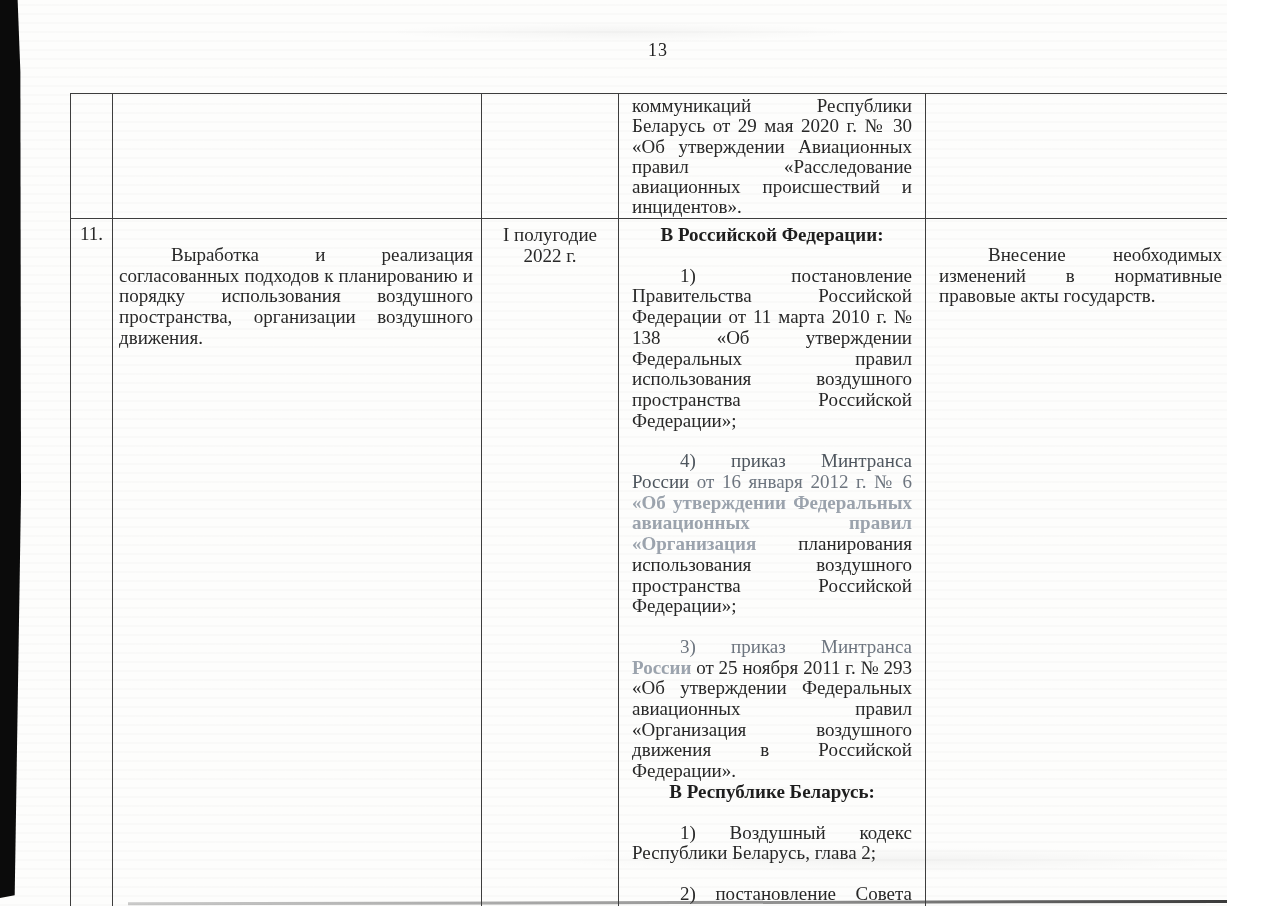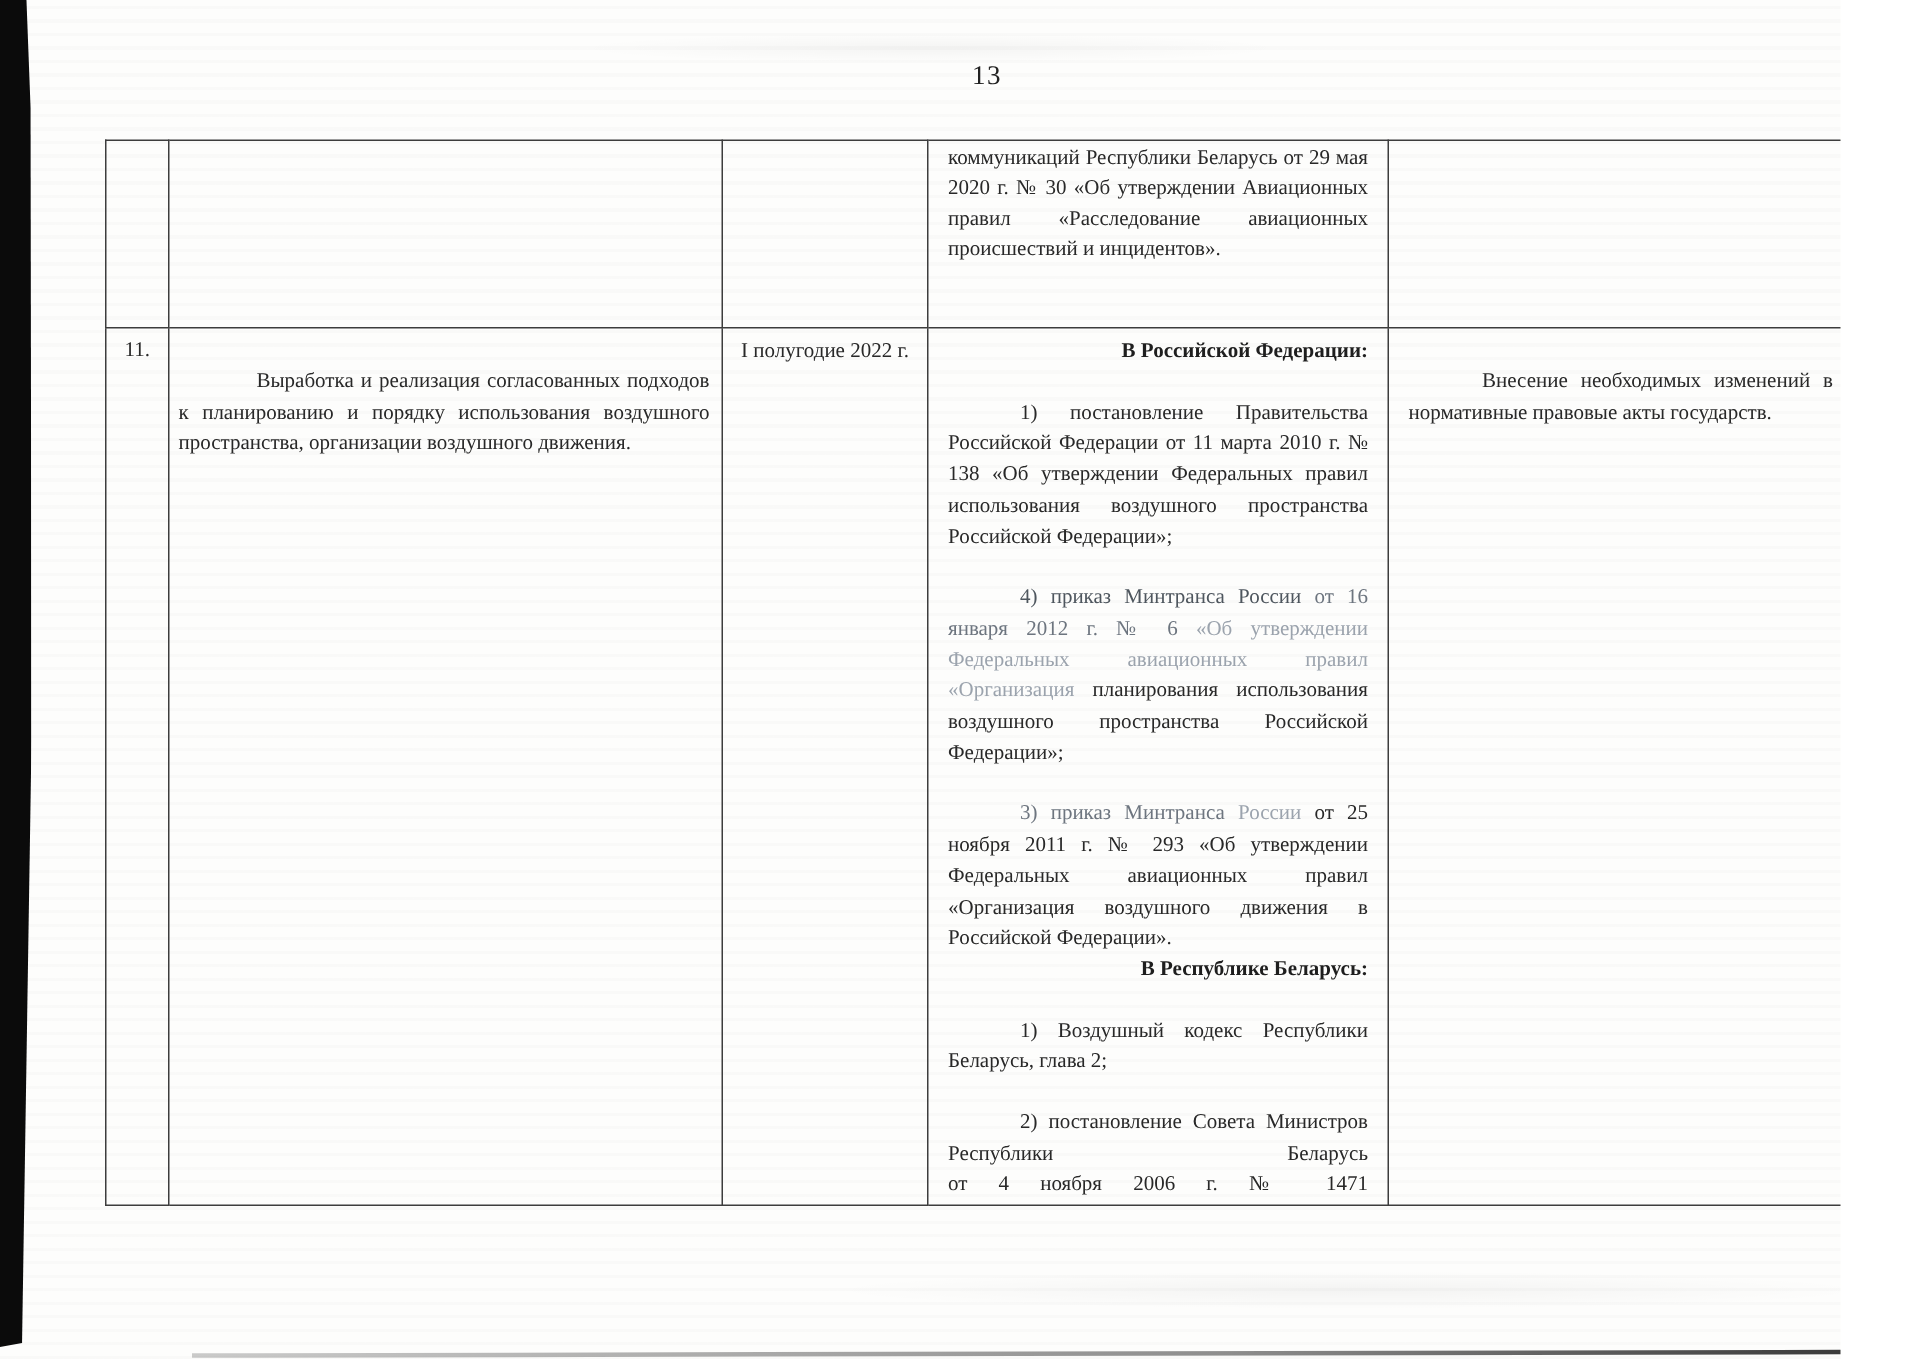--- a/index.html
+++ b/index.html
@@ -46,42 +46,42 @@
   .doc-table {
     position: absolute; left: 70px; top: 93px;
     width: 1165px;
     border-collapse: collapse;
     table-layout: fixed;
   }
   .doc-table td {
     border: 1.5px solid #3d3d3d;
     vertical-align: top;
     padding: 6px 13px 0 13px;
-    font-size: 14px;
+    font-size: 19px;
     line-height: 20.7px;
     overflow: hidden;
   }
   tr.row-cont td { height: 122px; padding-top: 2px; }
   tr.row-cont td p { line-height: 20.3px; }
   tr.row-main td { height: 578px; }
 
   td.c1 { padding: 5px 2px 0 2px; margin-top: 20px; }
   td.c2 { padding-left: 6px; padding-right: 8px; }
   td.c3 { padding-left: 4px; padding-right: 4px; }
 
   .para { margin: 0; text-align: justify; }
   .center { text-align: center; }
   .indent { text-indent: 48px; margin-top: 20px; }
-  .heading { text-align: right; font-weight: bold; color: #1e1e1e; }
+  .heading { text-align: center; font-weight: bold; color: #1e1e1e; }
   .jlast { text-align-last: justify; }
 
   
   .ink-m1 { color: #4e565e; }
   .ink-m2 { color: #6d757f; }
-  .ink-f  { color: #9ba3ad; }
+  .ink-f  { color: #9ba3ad; font-weight: bold; }
 </style>
 </head>
 <body>
 
 <div class="page">
 
   <div class="artifact-bar"></div>
   <div class="artifact-bottom"></div>
   <div class="artifact-right"></div>
 

